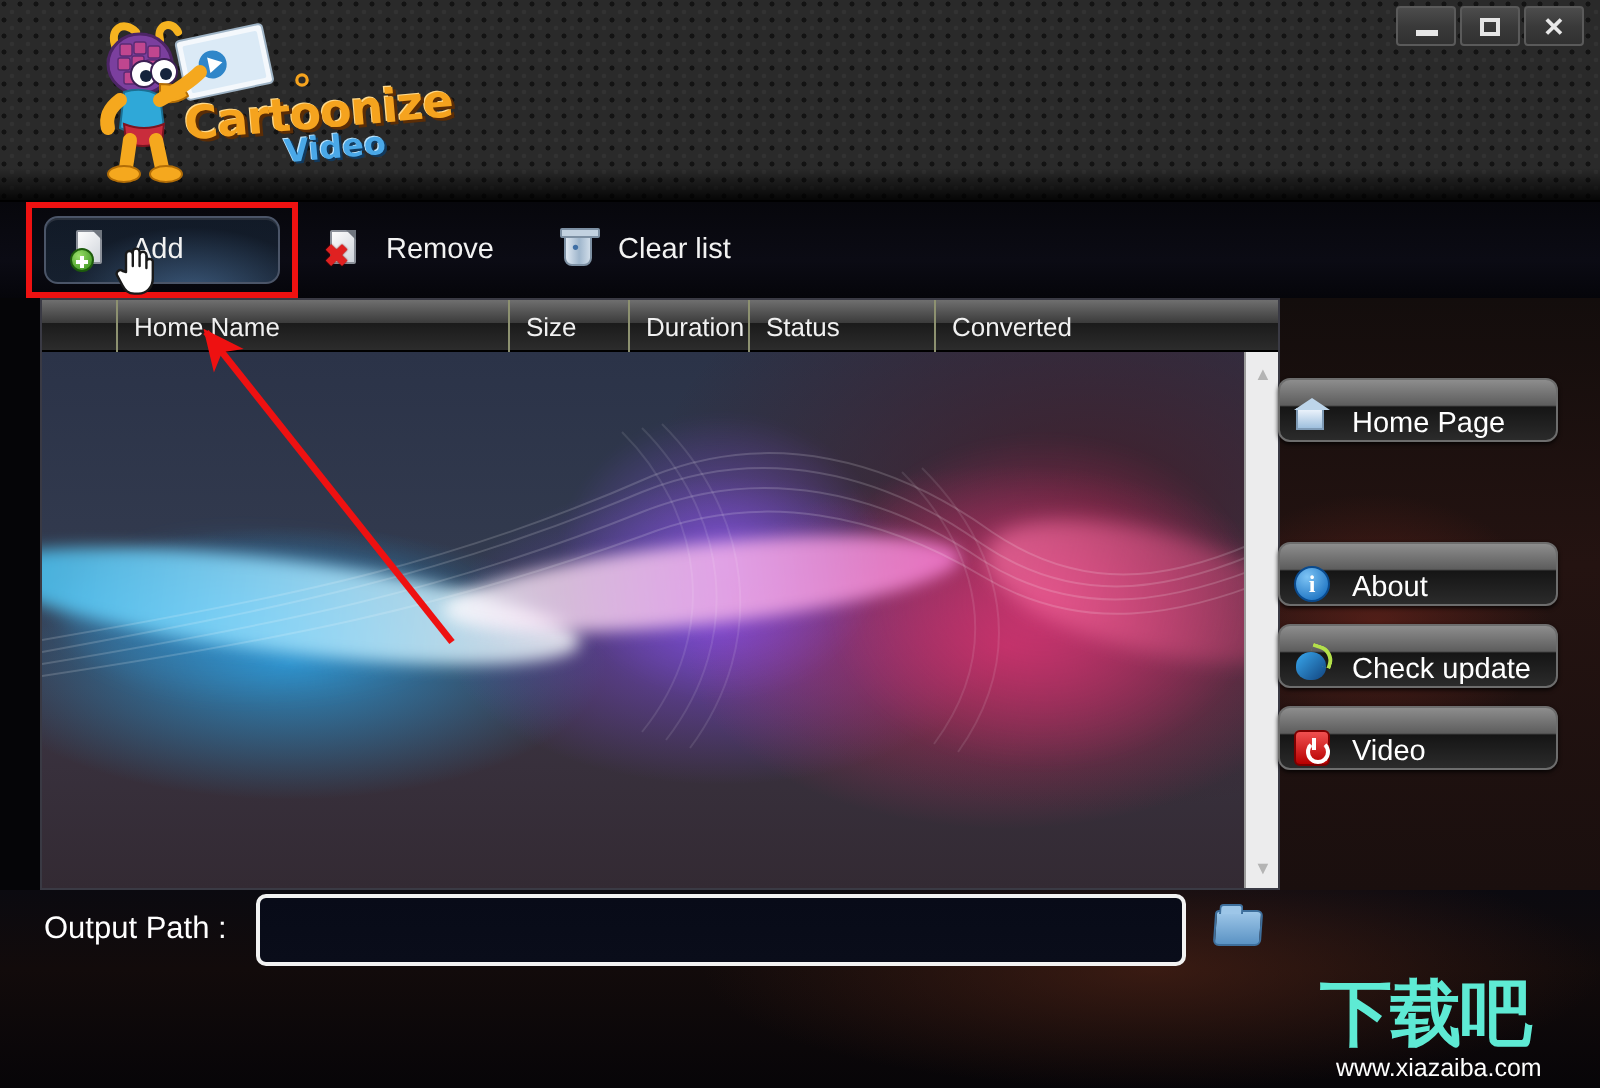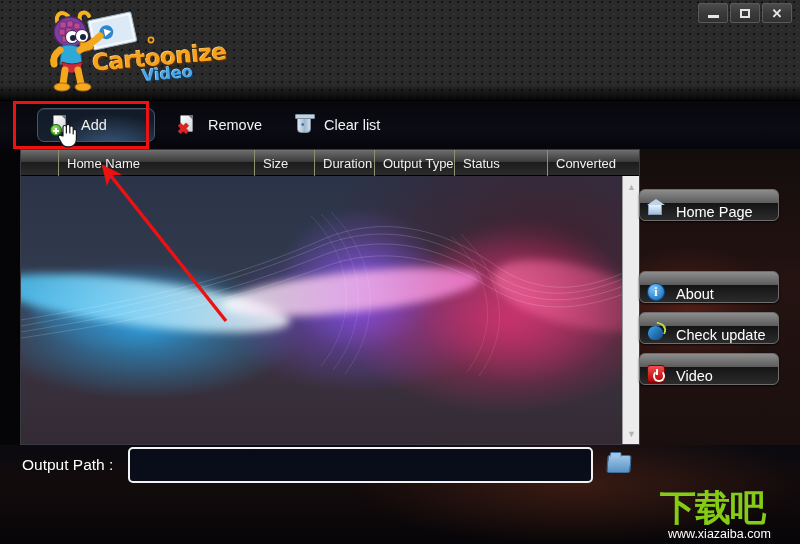--- a/index.html
+++ b/index.html
@@ -65,21 +65,21 @@
 
   
   #toolbar{
     position:absolute; left:0; top:101px; width:800px; height:48px;
     background:linear-gradient(to bottom,#07070c,#0b0b14 60%,#05050a);
   }
   .tool{
     position:absolute; top:7px; height:34px;
     display:flex; align-items:center; gap:9px;
     padding:0 12px; border-radius:7px;
-    font-size:14.5px; color:#f2f2f2;margin-left:15px;
+    font-size:14.5px; color:#f2f2f2;
   }
   #tool-add{
     left:22px; width:118px;
     border:1px solid #4b5568;
     background:
       radial-gradient(ellipse at 62% 120%, rgba(90,135,185,.55), rgba(22,32,48,.25) 62%),
       linear-gradient(to bottom,#101824,#16202e);
     box-shadow:inset 0 1px 0 rgba(255,255,255,.10);
   }
   #tool-remove{ left:150px; width:104px; }
@@ -272,21 +272,21 @@
     margin:-2.5px 0 0 -2.5px; border-radius:50%; background:#0f2c4c;}
   #g1{ left:5px; top:0px; width:16px; height:16px; }
   #g2{ left:0px; top:11px; width:12px; height:12px; }
   #g3{ left:13px; top:13px; width:9px; height:9px; }
 
   
   #watermark{ position:absolute; left:660px; top:487px; width:140px; height:57px; z-index:7;}
   #wm-cn{
     position:absolute; left:0; top:0; width:140px; height:42px;
     font-family:"DejaVu Sans", sans-serif; font-weight:bold; font-size:36px;
-    color:#84cc16; line-height:42px; letter-spacing:-1px;
+    color:#5eead4; line-height:42px; letter-spacing:-1px;
   }
   #wm-url{
     position:absolute; left:8px; top:40px;
     font-family:"Liberation Sans",sans-serif; font-size:12.5px; color:#fff;
   }
 </style>
 </head>
 <body>
 
 <div id="app">
@@ -381,21 +381,20 @@
     </div>
   </div>
 
   <div id="listwrap">
 
     <div id="colheader">
       <div class="col" style="width:38px"></div>
       <div class="col" style="width:196px">Home Name</div>
       <div class="col" style="width:60px">Size</div>
       <div class="col" style="width:60px">Duration</div>
-      <div class="col" style="width:80px">Output Type</div>
       <div class="col" style="width:93px">Status</div>
       <div class="col" style="width:69px;border-right:none">Converted</div>
     </div>
 
     <div id="listbody">
       <div class="wave" id="w5"></div>
       <div class="wave" id="w3"></div>
       <div class="wave" id="w4"></div>
       <div class="wave" id="w1"></div>
       <div class="wave" id="w2"></div>

